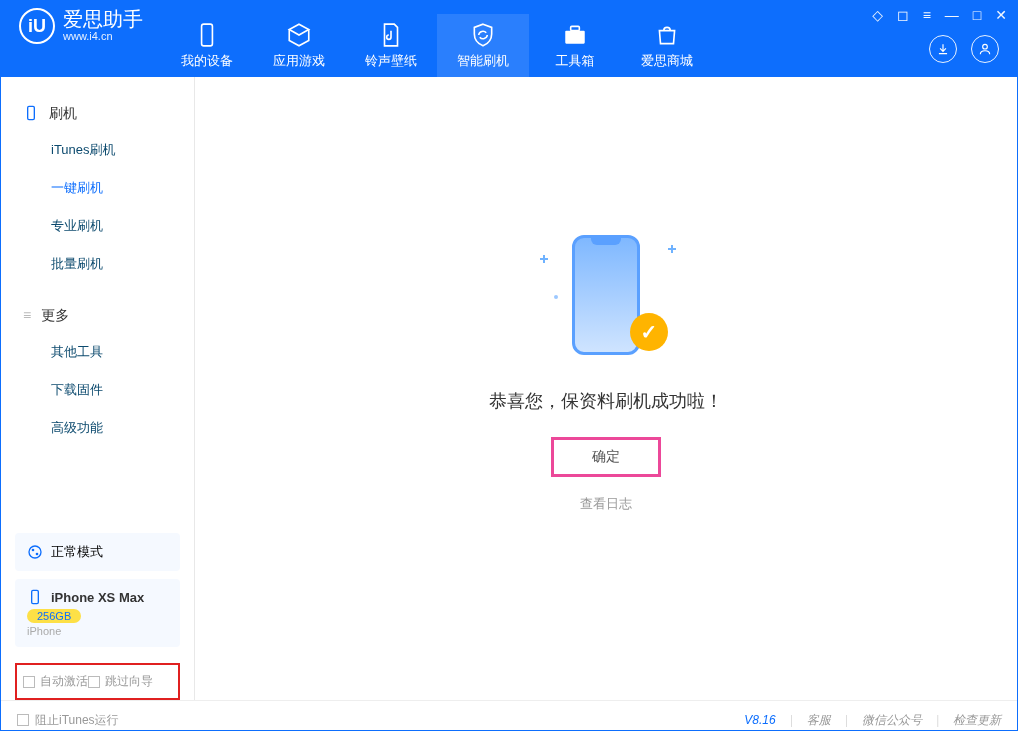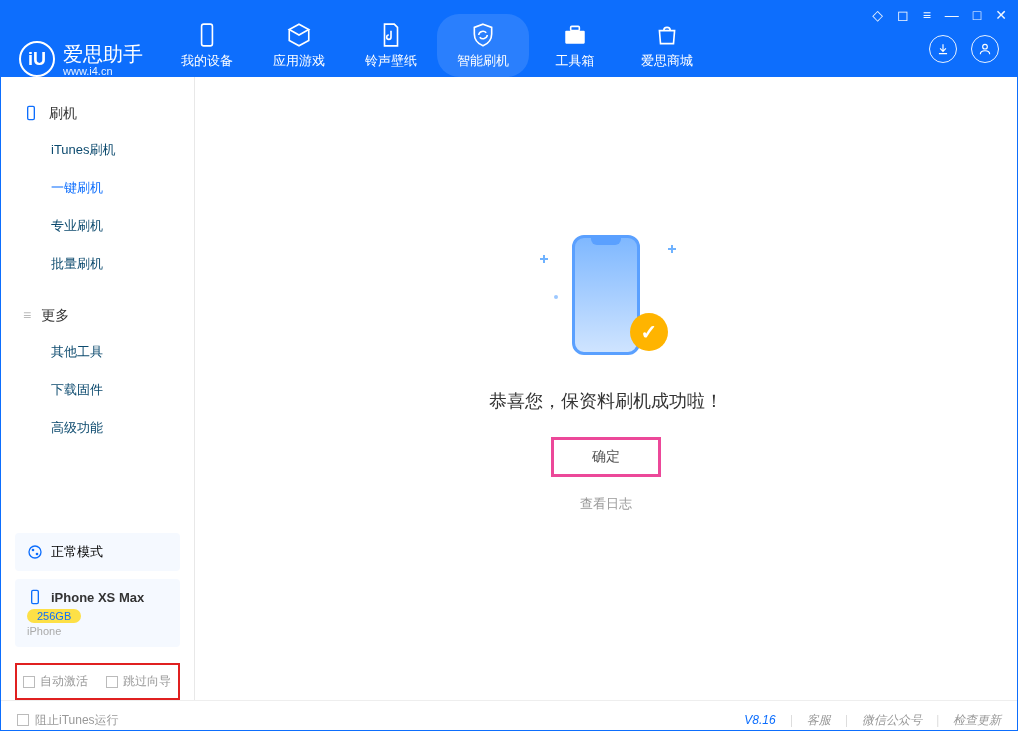--- a/index.html
+++ b/index.html
@@ -1,27 +1,27 @@
 <!DOCTYPE html>
 <html><head>
 <meta charset="utf-8">
 <style>
 * { margin: 0; padding: 0; box-sizing: border-box; font-family: "Microsoft YaHei", sans-serif; }
 body { background: #fff; width: 1018px; height: 731px; overflow: hidden; border: 1px solid #0d6efd; }
 
 .header { background: #0d6efd; height: 76px; display: flex; align-items: stretch; color: #fff; position: relative; }
-.logo-area { display: flex; align-items: flex-end; padding: 0 18px; }
+.logo-area { display: flex; align-items: flex-start; padding: 7px 18px; }
 .logo-icon { width: 36px; height: 36px; border-radius: 50%; border: 2px solid #fff; display: flex; align-items: center; justify-content: center; font-weight: bold; font-size: 18px; margin-right: 8px; }
 .logo-text { line-height: 1.1; }
 .logo-title { font-size: 20px; font-weight: 500; }
 .logo-sub { font-size: 11px; opacity: .9; }
 
 .tabs { display: flex; flex: 1; margin-top: 13px; }
 .tab { width: 92px; display: flex; flex-direction: column; align-items: center; justify-content: center; font-size: 13px; cursor: pointer; position: relative; }
-.tab.active { background: rgba(255,255,255,0.12); border-radius: 22px; }
+.tab.active { background: rgba(255,255,255,0.12); }
 .tab-icon { width: 28px; height: 26px; margin-bottom: 4px; display: flex; align-items: center; justify-content: center; }
 .tab-icon svg { width: 26px; height: 26px; }
 
 .win-controls { position: absolute; top: 6px; right: 10px; display: flex; gap: 14px; font-size: 14px; }
 .win-controls span { cursor: pointer; opacity: .95; }
 .user-icons { position: absolute; right: 18px; bottom: 14px; display: flex; gap: 14px; }
 .circle-btn { width: 28px; height: 28px; border: 1.5px solid rgba(255,255,255,.9); border-radius: 50%; display: flex; align-items: center; justify-content: center; cursor: pointer; }
 
 .body-area { display: flex; height: calc(100% - 76px - 30px); }
 .sidebar { width: 194px; border-right: 1px solid #e8e8e8; padding-top: 20px; display: flex; flex-direction: column; }
@@ -32,21 +32,21 @@
 .side-item.active { color: #0d6efd; }
 
 .device-cards { margin-top: auto; padding: 0 14px 10px; }
 .card { background: #f5f9ff; border-radius: 4px; padding: 10px 12px; margin-bottom: 8px; font-size: 13px; display: flex; align-items: center; gap: 8px; }
 .card .dot { width: 16px; height: 16px; }
 .device-card { background: #f5f9ff; border-radius: 4px; padding: 10px 12px; font-size: 13px; }
 .device-title { font-weight: 600; color: #333; display: flex; align-items: center; gap: 8px; }
 .badge { display: inline-block; background: #fde047; color: #0d6efd; border-radius: 10px; padding: 1px 10px; font-size: 11px; margin-top: 4px; }
 .device-sub { color: #aaa; font-size: 11px; margin-top: 2px; }
 
-.checkbox-row { border: 2px solid #e02020; margin: 6px 14px 0; padding: 8px 6px; display: flex; gap: 18px; font-size: 12px; color: #999; }
+.checkbox-row { border: 2px solid #e02020; margin: 6px 14px 0; padding: 8px 6px; display: flex; font-size: 12px; color: #999; }
 .cb { display: flex; align-items: center; gap: 5px; cursor: pointer; }
 .cb-box { width: 12px; height: 12px; border: 1px solid #bbb; }
 
 .main { flex: 1; display: flex; flex-direction: column; align-items: center; justify-content: center; padding-bottom: 40px; }
 .illus { position: relative; width: 140px; height: 140px; margin-bottom: 24px; }
 .phone { position: absolute; left: 36px; top: 10px; width: 68px; height: 120px; border-radius: 12px; background: linear-gradient(180deg,#7fb8ff,#cfe4ff); border: 3px solid #5aa0ff; }
 .phone::before { content:""; position:absolute; top:-1px; left:50%; transform:translateX(-50%); width:30px; height:8px; background:#5aa0ff; border-radius:0 0 6px 6px; }
 .check-badge { position:absolute; right:8px; bottom:14px; width:38px; height:38px; background:#ffb400; border-radius:50%; display:flex; align-items:center; justify-content:center; color:#fff; font-size:20px; font-weight:bold; }
 .spark { position:absolute; width:8px; height:8px; }
 .spark::before,.spark::after{content:"";position:absolute;background:#6fb2ff;}

